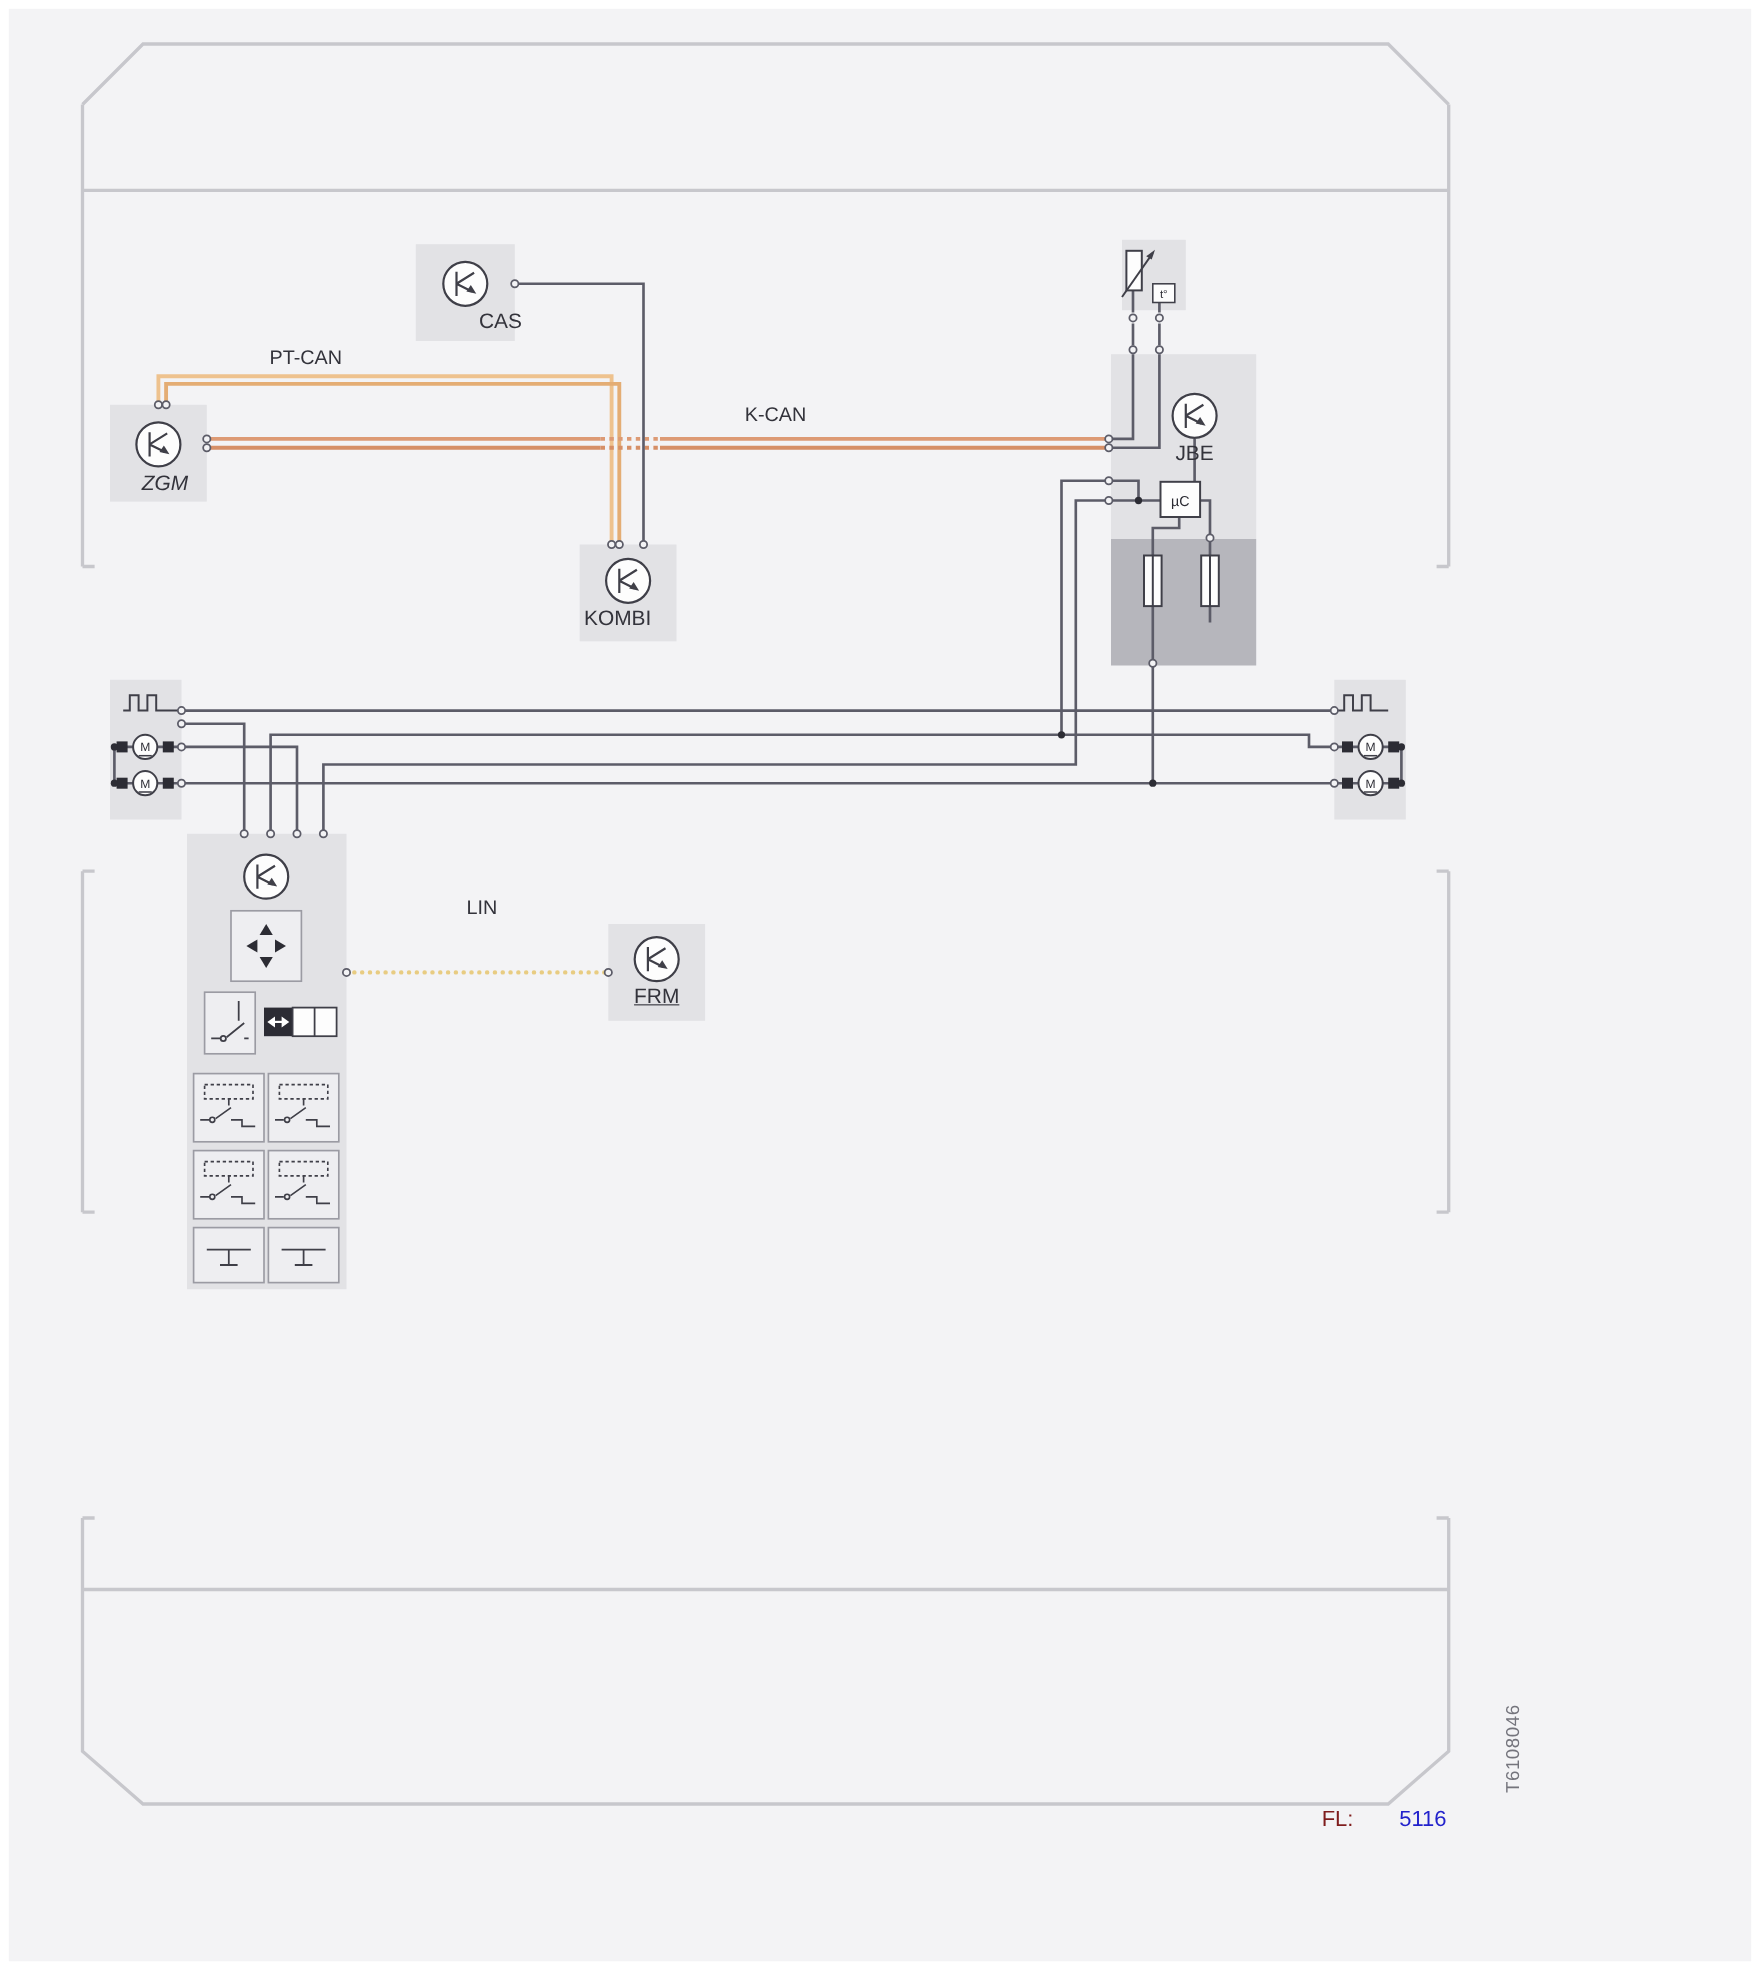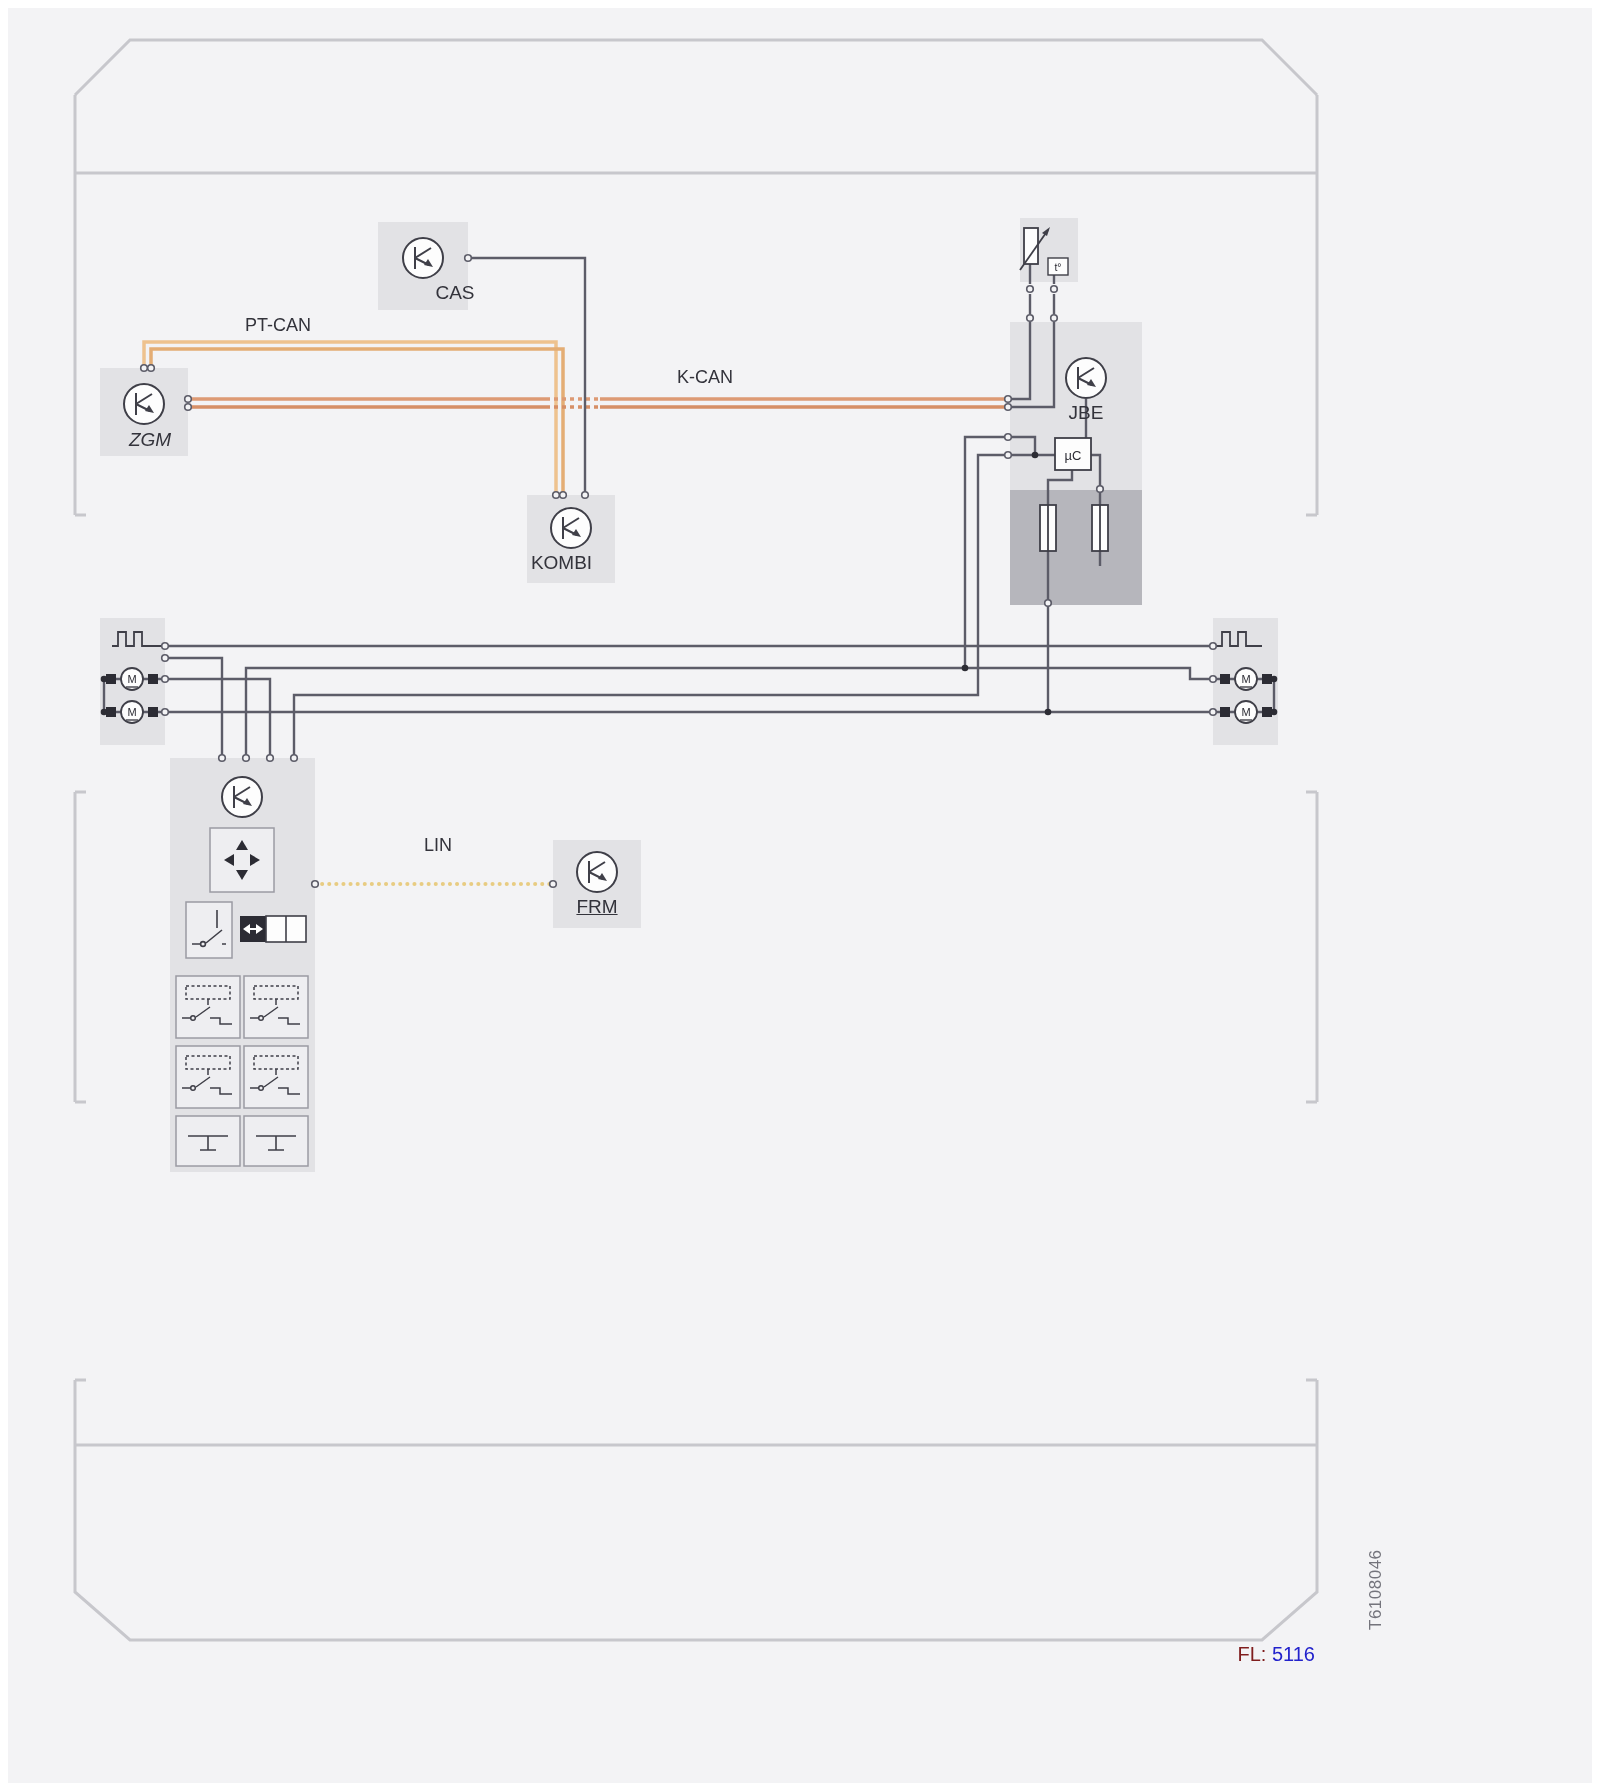--- a/index.html
+++ b/index.html
@@ -4,21 +4,21 @@
 <style>
   html,body{margin:0;padding:0;background:#ffffff;}
   .stage{position:relative;width:1600px;height:1791px;background:#ffffff;overflow:hidden;
          font-family:"Liberation Sans",sans-serif;}
   .bg{position:absolute;left:8px;top:8px;width:1584px;height:1775px;background:#f3f3f5;}
   svg.layer{position:absolute;left:0;top:0;}
   .lbl{position:absolute;color:#33333b;font-size:19px;text-align:center;line-height:1.1;}
   .buslbl{font-size:18px;}
   .footer-fl{position:absolute;left:1105px;top:1643px;width:210px;text-align:right;font-size:20px;}
   .fl-label{color:#7f1d1d;}
-  .fl-value{color:#2222cc;}
+  .fl-value{color:#2222cc;margin-left:36px;}
   .doc-number{position:absolute;left:1366px;top:1630px;font-size:17px;color:#74747c;
               transform:rotate(-90deg);transform-origin:0 0;white-space:nowrap;letter-spacing:.5px;}
   svg text{font-family:"Liberation Sans",sans-serif;fill:#2c2c34;}
 </style>
 </head>
 <body>
 
 <div class="stage">
   <div class="bg"></div>
 
@@ -253,20 +253,20 @@
   </svg>
 
   <div class="lbl" style="left:378px;top:283px;width:90px;margin-left:32px;">CAS</div>
   <div class="lbl" style="left:116px;top:430px;width:68px;font-style:italic;">ZGM</div>
   <div class="lbl" style="left:527px;top:553px;width:69px;">KOMBI</div>
   <div class="lbl" style="left:1042px;top:403px;width:88px;">JBE</div>
   <div class="lbl" style="left:553px;top:897px;width:88px;text-decoration:underline;">FRM</div>
 
   <div class="lbl buslbl" style="left:228px;top:316px;width:100px;">PT-CAN</div>
   <div class="lbl buslbl" style="left:655px;top:368px;width:100px;text-align:center;">K-CAN</div>
-  <div class="lbl buslbl" style="left:403px;top:836px;width:70px;">LIN</div>
+  <div class="lbl buslbl" style="left:403px;top:816px;width:70px;">LIN</div>
 
   <div class="footer-fl">
     <span class="fl-label">FL:</span>
     <span class="fl-value">5116</span>
   </div>
   <div class="doc-number">T6108046</div>
 </div>
 
 </body></html>

